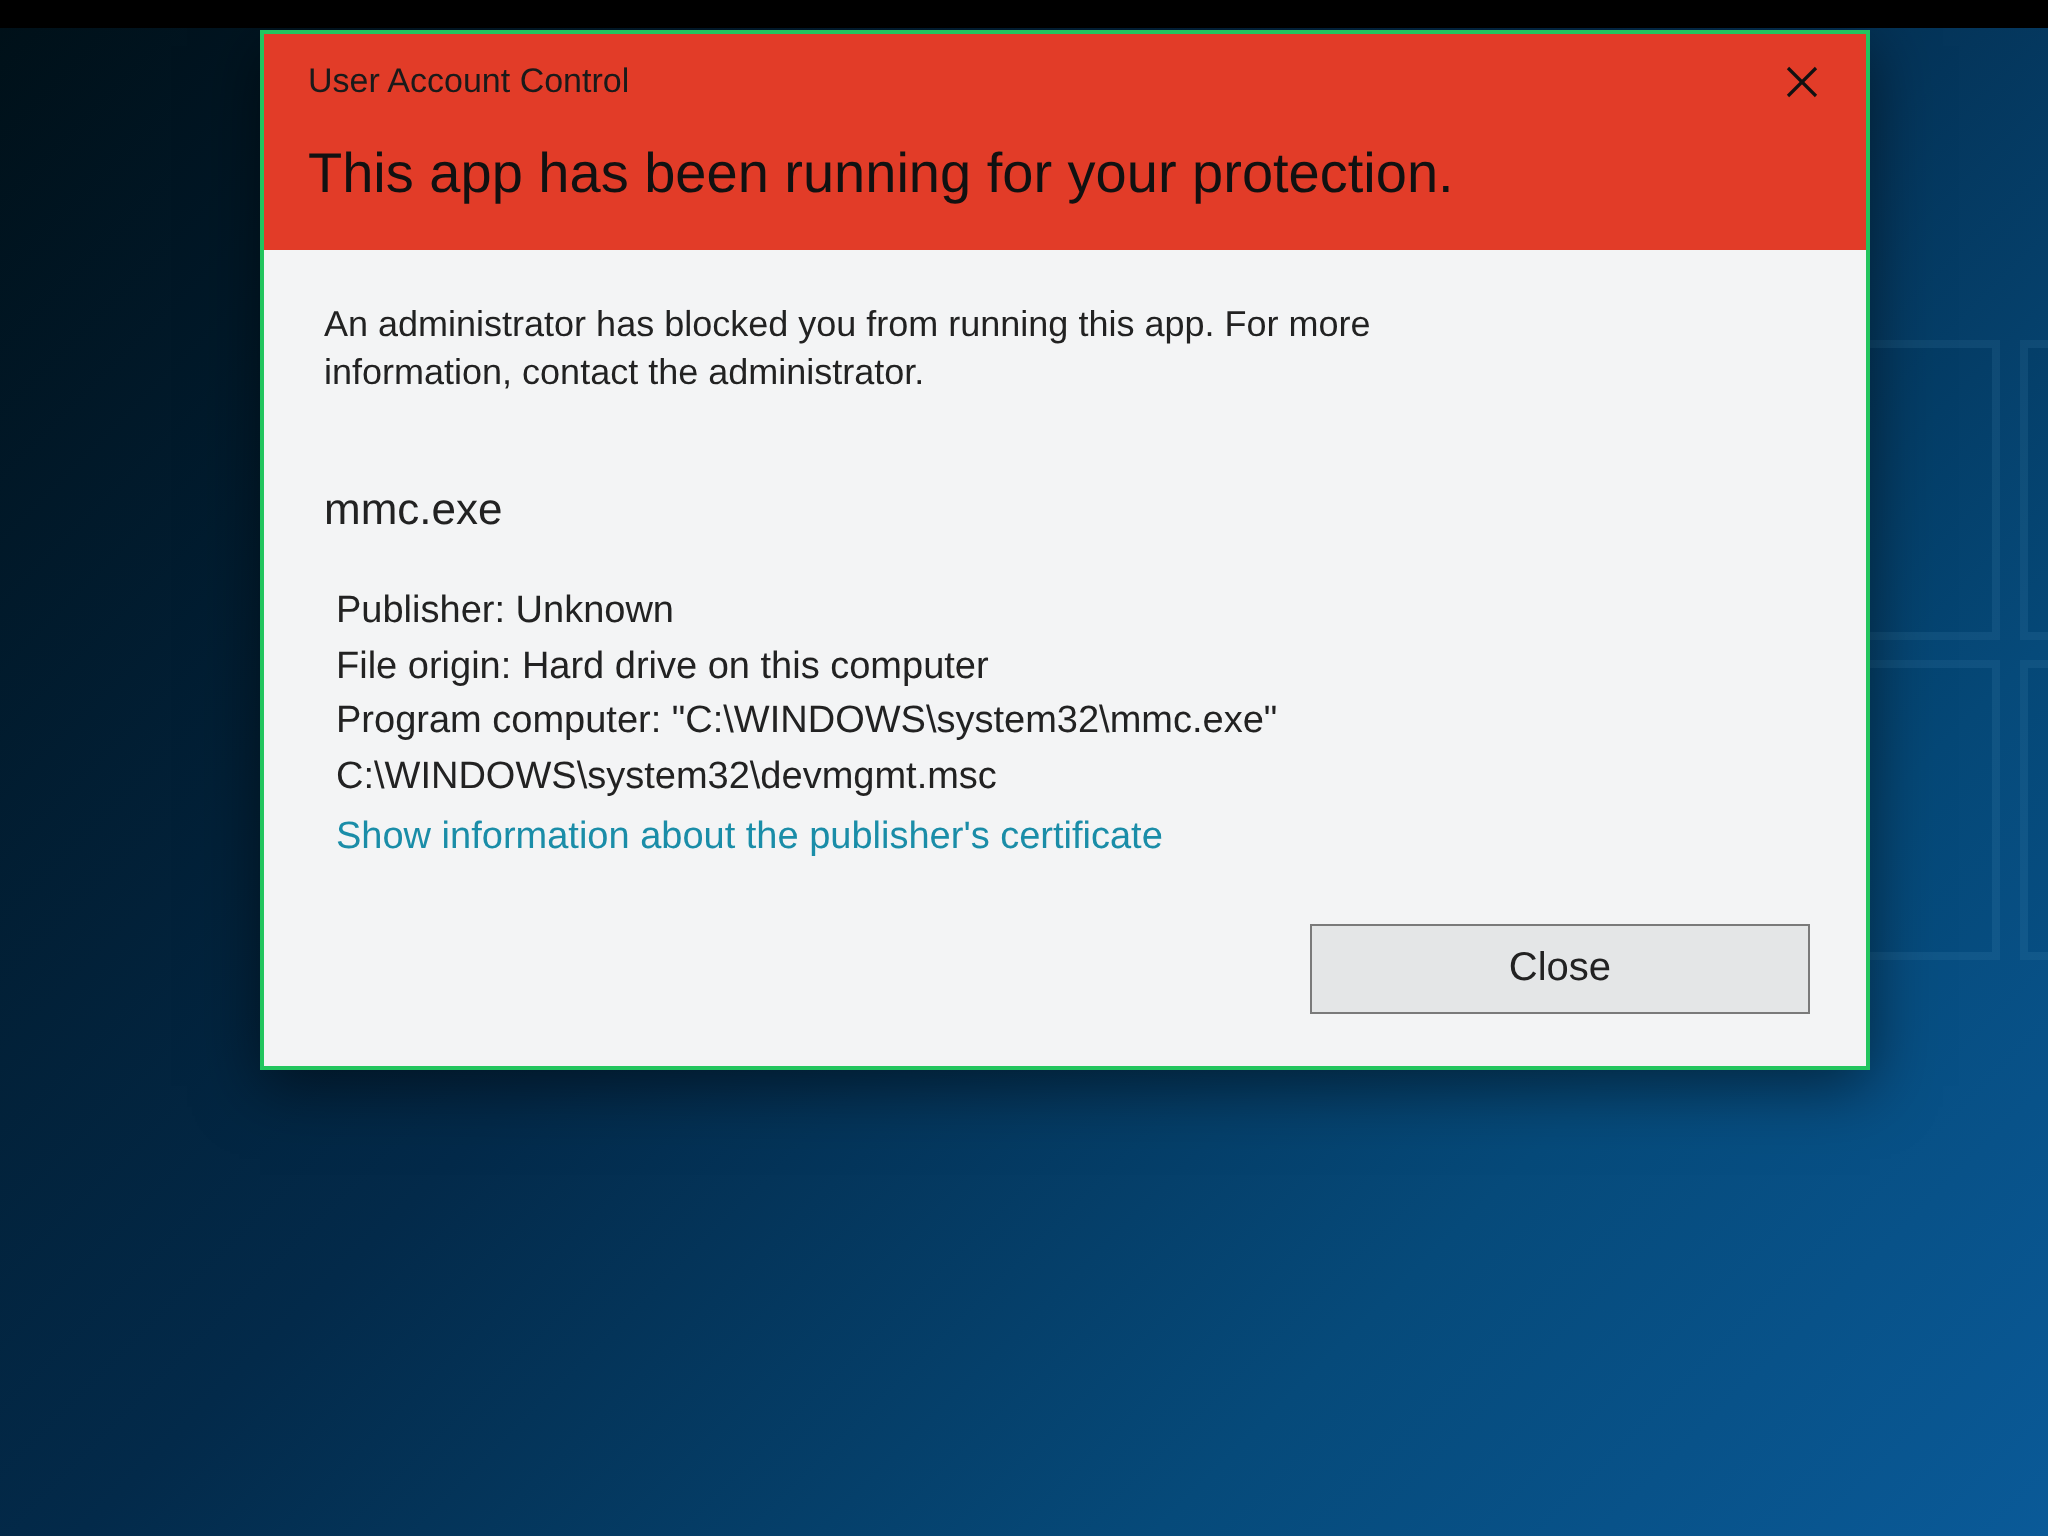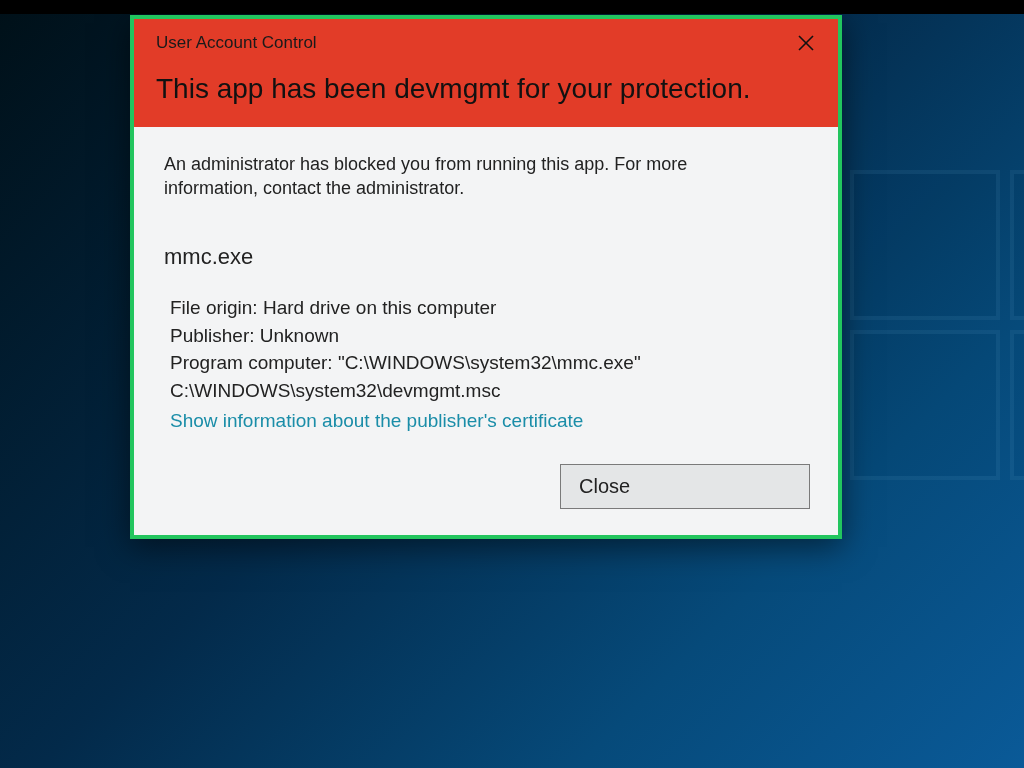--- a/index.html
+++ b/index.html
@@ -29,22 +29,22 @@
     .top-void {
       position: absolute;
       top: 0; left: 0; right: 0; height: 14px;
       background: #000;
     }
 
     .dialog {
       position: absolute;
       top: 15px;
       left: 130px;
-      width: 712px;
-      border: 4px solid #22c55e;
+      width: 805px;
+      border: 2px solid #22c55e;
       box-shadow: 0 8px 30px rgba(0,0,0,0.5);
       background: #eef0f1;
     }
 
     .header {
       background: #e23c28;
       color: #111;
       padding: 14px 22px 20px 22px;
       position: relative;
     }
@@ -114,21 +114,21 @@
     }
     .close-btn {
       min-width: 250px;
       padding: 10px 18px;
       background: #e4e6e7;
       border: 1px solid #7a7a7a;
       font-size: 20px;
       font-family: inherit;
       color: #222;
       cursor: pointer;
-      text-align: left;
+      text-align: center;
     }
   </style>
 </head>
 <body>
 
 <div class="top-void"></div>
 <div class="bg-tile a"></div>
 <div class="bg-tile b"></div>
 <div class="bg-tile c"></div>
 <div class="bg-tile d"></div>
@@ -138,36 +138,36 @@
   <div class="header">
     <div class="title-small">User Account Control</div>
 
     <div class="close-x">
       <svg viewBox="0 0 16 16" aria-hidden="true">
         <line x1="1" y1="1" x2="15" y2="15" stroke="currentColor" stroke-width="1.6"></line>
         <line x1="15" y1="1" x2="1" y2="15" stroke="currentColor" stroke-width="1.6"></line>
       </svg>
     </div>
 
-    <div class="title-big">This app has been devmgmt for your protection.</div>
+    <div class="title-big">This app has been running for your protection.</div>
   </div>
 
   <div class="body">
     <div class="msg">An administrator has blocked you from running this app. For more information, contact the administrator.</div>
 
     <div class="app-name">mmc.exe</div>
 
     <div class="details">
       <div class="row">
+        <span class="lbl">Publisher:</span>
+        <span>Unknown</span>
+      </div>
+      <div class="row">
         <span class="lbl">File origin:</span>
         <span>Hard drive on this computer</span>
-      </div>
-      <div class="row">
-        <span class="lbl">Publisher:</span>
-        <span>Unknown</span>
       </div>
       <div class="row">
         <span class="lbl">Program computer:</span>
         <span>"C:\WINDOWS\system32\mmc.exe" C:\WINDOWS\system32\devmgmt.msc</span>
       </div>
       <span class="cert-link">Show information about the publisher's certificate</span>
     </div>
   </div>
 
   <div class="footer">

